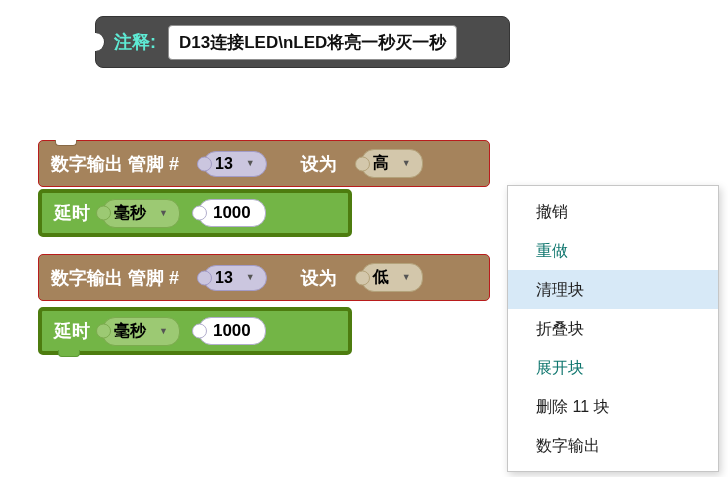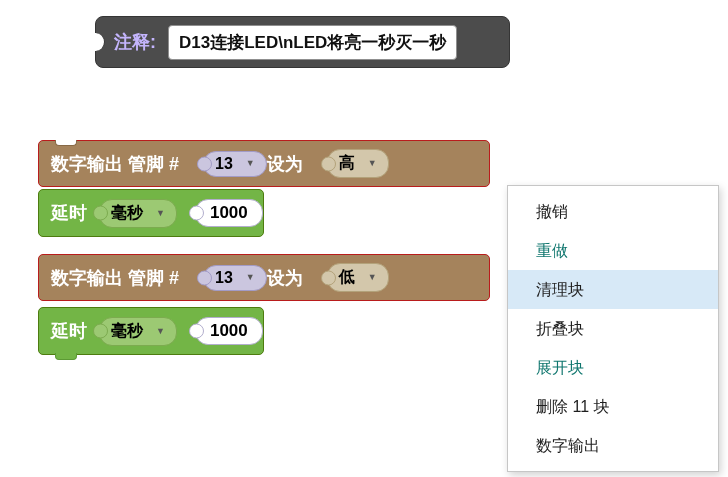--- a/index.html
+++ b/index.html
@@ -16,50 +16,50 @@
     background:var(--comment-bg,#4c4c4c);
     border:1px solid #353535;border-radius:8px;
     display:flex;align-items:center;gap:12px;
     padding:0 12px 0 18px;box-sizing:border-box;
   }
   .comment-block::before{ 
     content:"";position:absolute;left:-1px;top:50%;transform:translateY(-50%);
     width:9px;height:18px;background:#ffffff;border-radius:0 9px 9px 0;
     border-right:1px solid #353535;
   }
-  .comment-label{color:#c4b5fd;font-size:18px;font-weight:bold;white-space:nowrap;}
+  .comment-label{color:#5eead4;font-size:18px;font-weight:bold;white-space:nowrap;}
   .comment-field{
     background:#fff;border:1px solid #8f8f8f;border-radius:4px;
     padding:5px 10px;font-size:17px;font-weight:bold;color:#101010;
     white-space:nowrap;
   }
 
   
   .block{
     position:absolute;left:38px;box-sizing:border-box;
     display:flex;align-items:center;
     border-radius:5px;padding:0 12px;
     color:#fff;font-size:18px;font-weight:bold;white-space:nowrap;
   }
   .block.brown{background:var(--digital-bg,#a5835c);border:1px solid #b91c1c;width:452px;height:47px;align-items:center;}
-  .block.green{background:var(--delay-bg,#73b546);border:1px solid #4d7c0f;width:226px;height:48px;}
+  .block.green{background:var(--delay-bg,#73b546);border:4px solid #4d7c0f;width:314px;height:48px;}
   #blk1{top:140px;}
   #blk2{top:189px;}
   #blk3{top:254px;}
   #blk4{top:307px;}
   #blk1::before{ 
     content:"";position:absolute;top:-1px;left:16px;width:20px;height:5px;
     background:#fff;border:1px solid #876946;border-top:none;border-radius:0 0 4px 4px;
   }
   #blk4::after{ 
     content:"";position:absolute;bottom:-6px;left:16px;width:20px;height:6px;
     background:var(--delay-bg,#73b546);border:1px solid #5c9a34;border-top:none;border-radius:0 0 4px 4px;
   }
   .lbl{margin-right:10px;}
-  .setlbl{}
+  .setlbl{margin-left:34px;}
 
   .pill,.field{
     position:relative;display:flex;align-items:center;gap:13px;
     border-radius:13px;padding:3px 11px;
     font-size:16px;font-weight:bold;color:#000;z-index:1;
   }
   .socket::before{ 
     content:"";position:absolute;left:-7px;top:50%;transform:translateY(-50%);
     width:13px;height:13px;border-radius:50%;
     background:inherit;border:inherit;z-index:-1;

